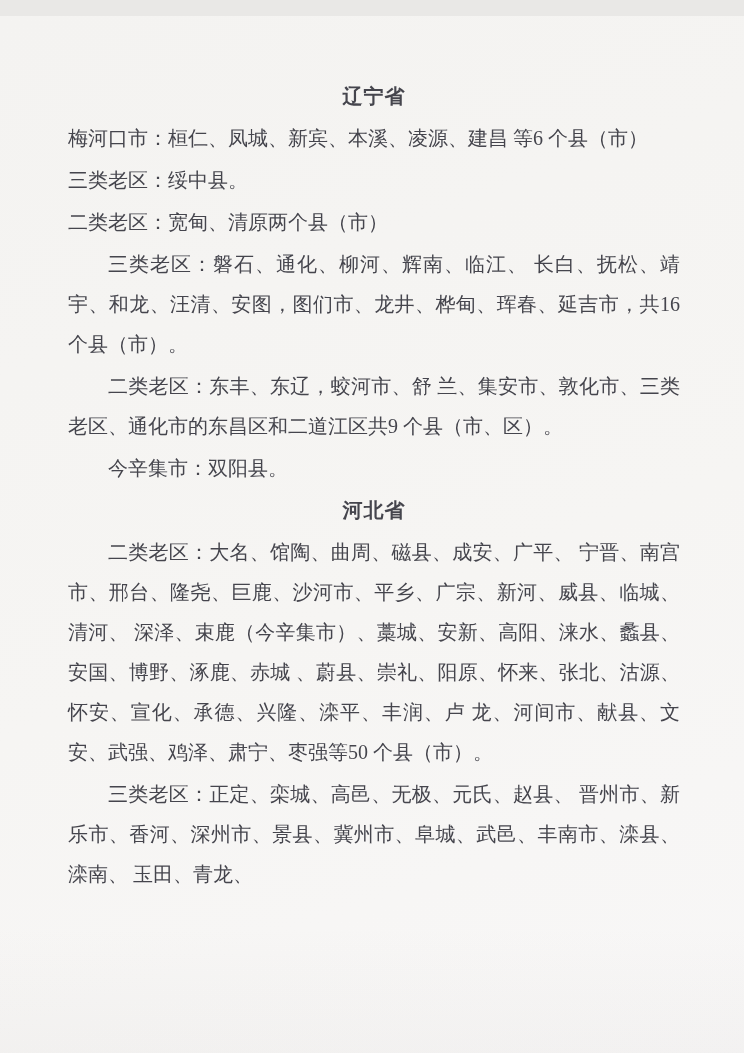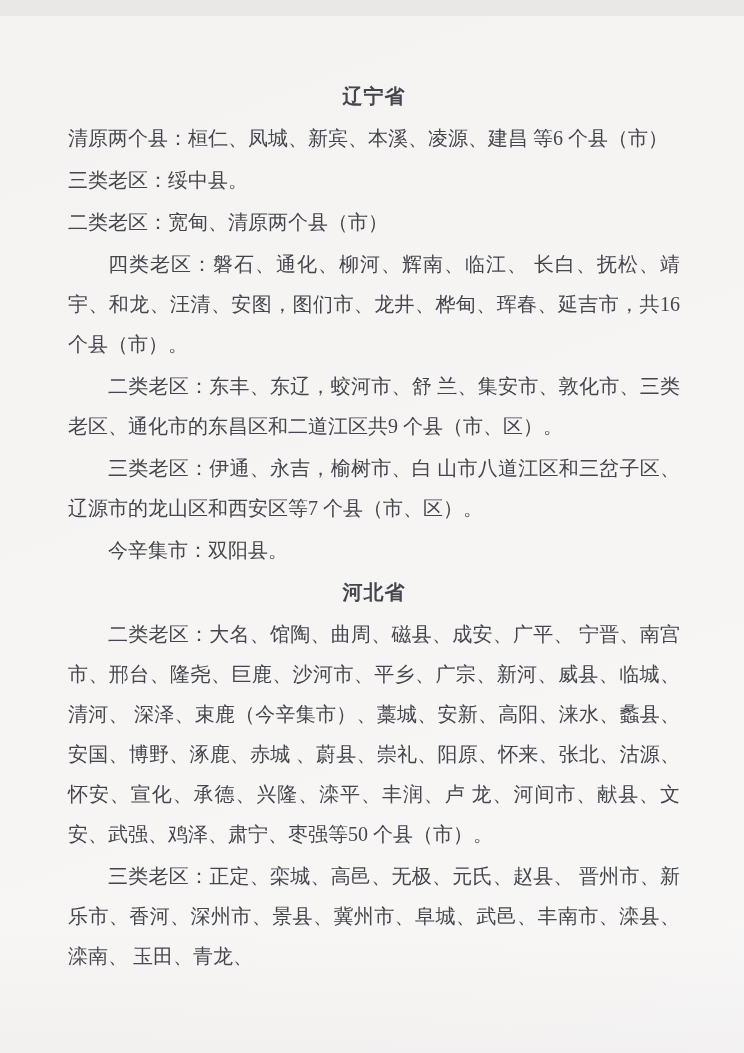--- a/index.html
+++ b/index.html
@@ -51,28 +51,27 @@
     text-indent: 2em;
   }
 </style>
 </head>
 <body>
 
 <div class="page">
   <div id="sections-root">
       <div class="section">
         <div class="section-title">辽宁省</div>
-        <p class="para">清原两个县：桓仁、凤城、新宾、本溪、凌源、建昌 等6 个县（市）</p>
+        <p class="para">梅河口市：桓仁、凤城、新宾、本溪、凌源、建昌 等6 个县（市）</p>
         <p class="para">三类老区：绥中县。</p>
         <p class="para">二类老区：宽甸、清原两个县（市）</p>
       </div>
       <div class="section indented">
-        <p class="para">四类老区：磐石、通化、柳河、辉南、临江、 长白、抚松、靖宇、和龙、汪清、安图，图们市、龙井、桦甸、珲春、延吉市，共16 个县（市）。</p>
+        <p class="para">三类老区：磐石、通化、柳河、辉南、临江、 长白、抚松、靖宇、和龙、汪清、安图，图们市、龙井、桦甸、珲春、延吉市，共16 个县（市）。</p>
         <p class="para">二类老区：东丰、东辽，蛟河市、舒 兰、集安市、敦化市、三类老区、通化市的东昌区和二道江区共9 个县（市、区）。</p>
-        <p class="para">三类老区：伊通、永吉，榆树市、白 山市八道江区和三岔子区、辽源市的龙山区和西安区等7 个县（市、区）。</p>
         <p class="para">今辛集市：双阳县。</p>
       </div>
       <div class="section indented">
         <div class="section-title">河北省</div>
         <p class="para">二类老区：大名、馆陶、曲周、磁县、成安、广平、 宁晋、南宫市、邢台、隆尧、巨鹿、沙河市、平乡、广宗、新河、威县、临城、清河、 深泽、束鹿（今辛集市）、藁城、安新、高阳、涞水、蠡县、安国、博野、涿鹿、赤城 、蔚县、崇礼、阳原、怀来、张北、沽源、怀安、宣化、承德、兴隆、滦平、丰润、卢 龙、河间市、献县、文安、武强、鸡泽、肃宁、枣强等50 个县（市）。</p>
         <p class="para">三类老区：正定、栾城、高邑、无极、元氏、赵县、 晋州市、新乐市、香河、深州市、景县、冀州市、阜城、武邑、丰南市、滦县、滦南、 玉田、青龙、</p>
       </div>
     </div>
 </div>
 

